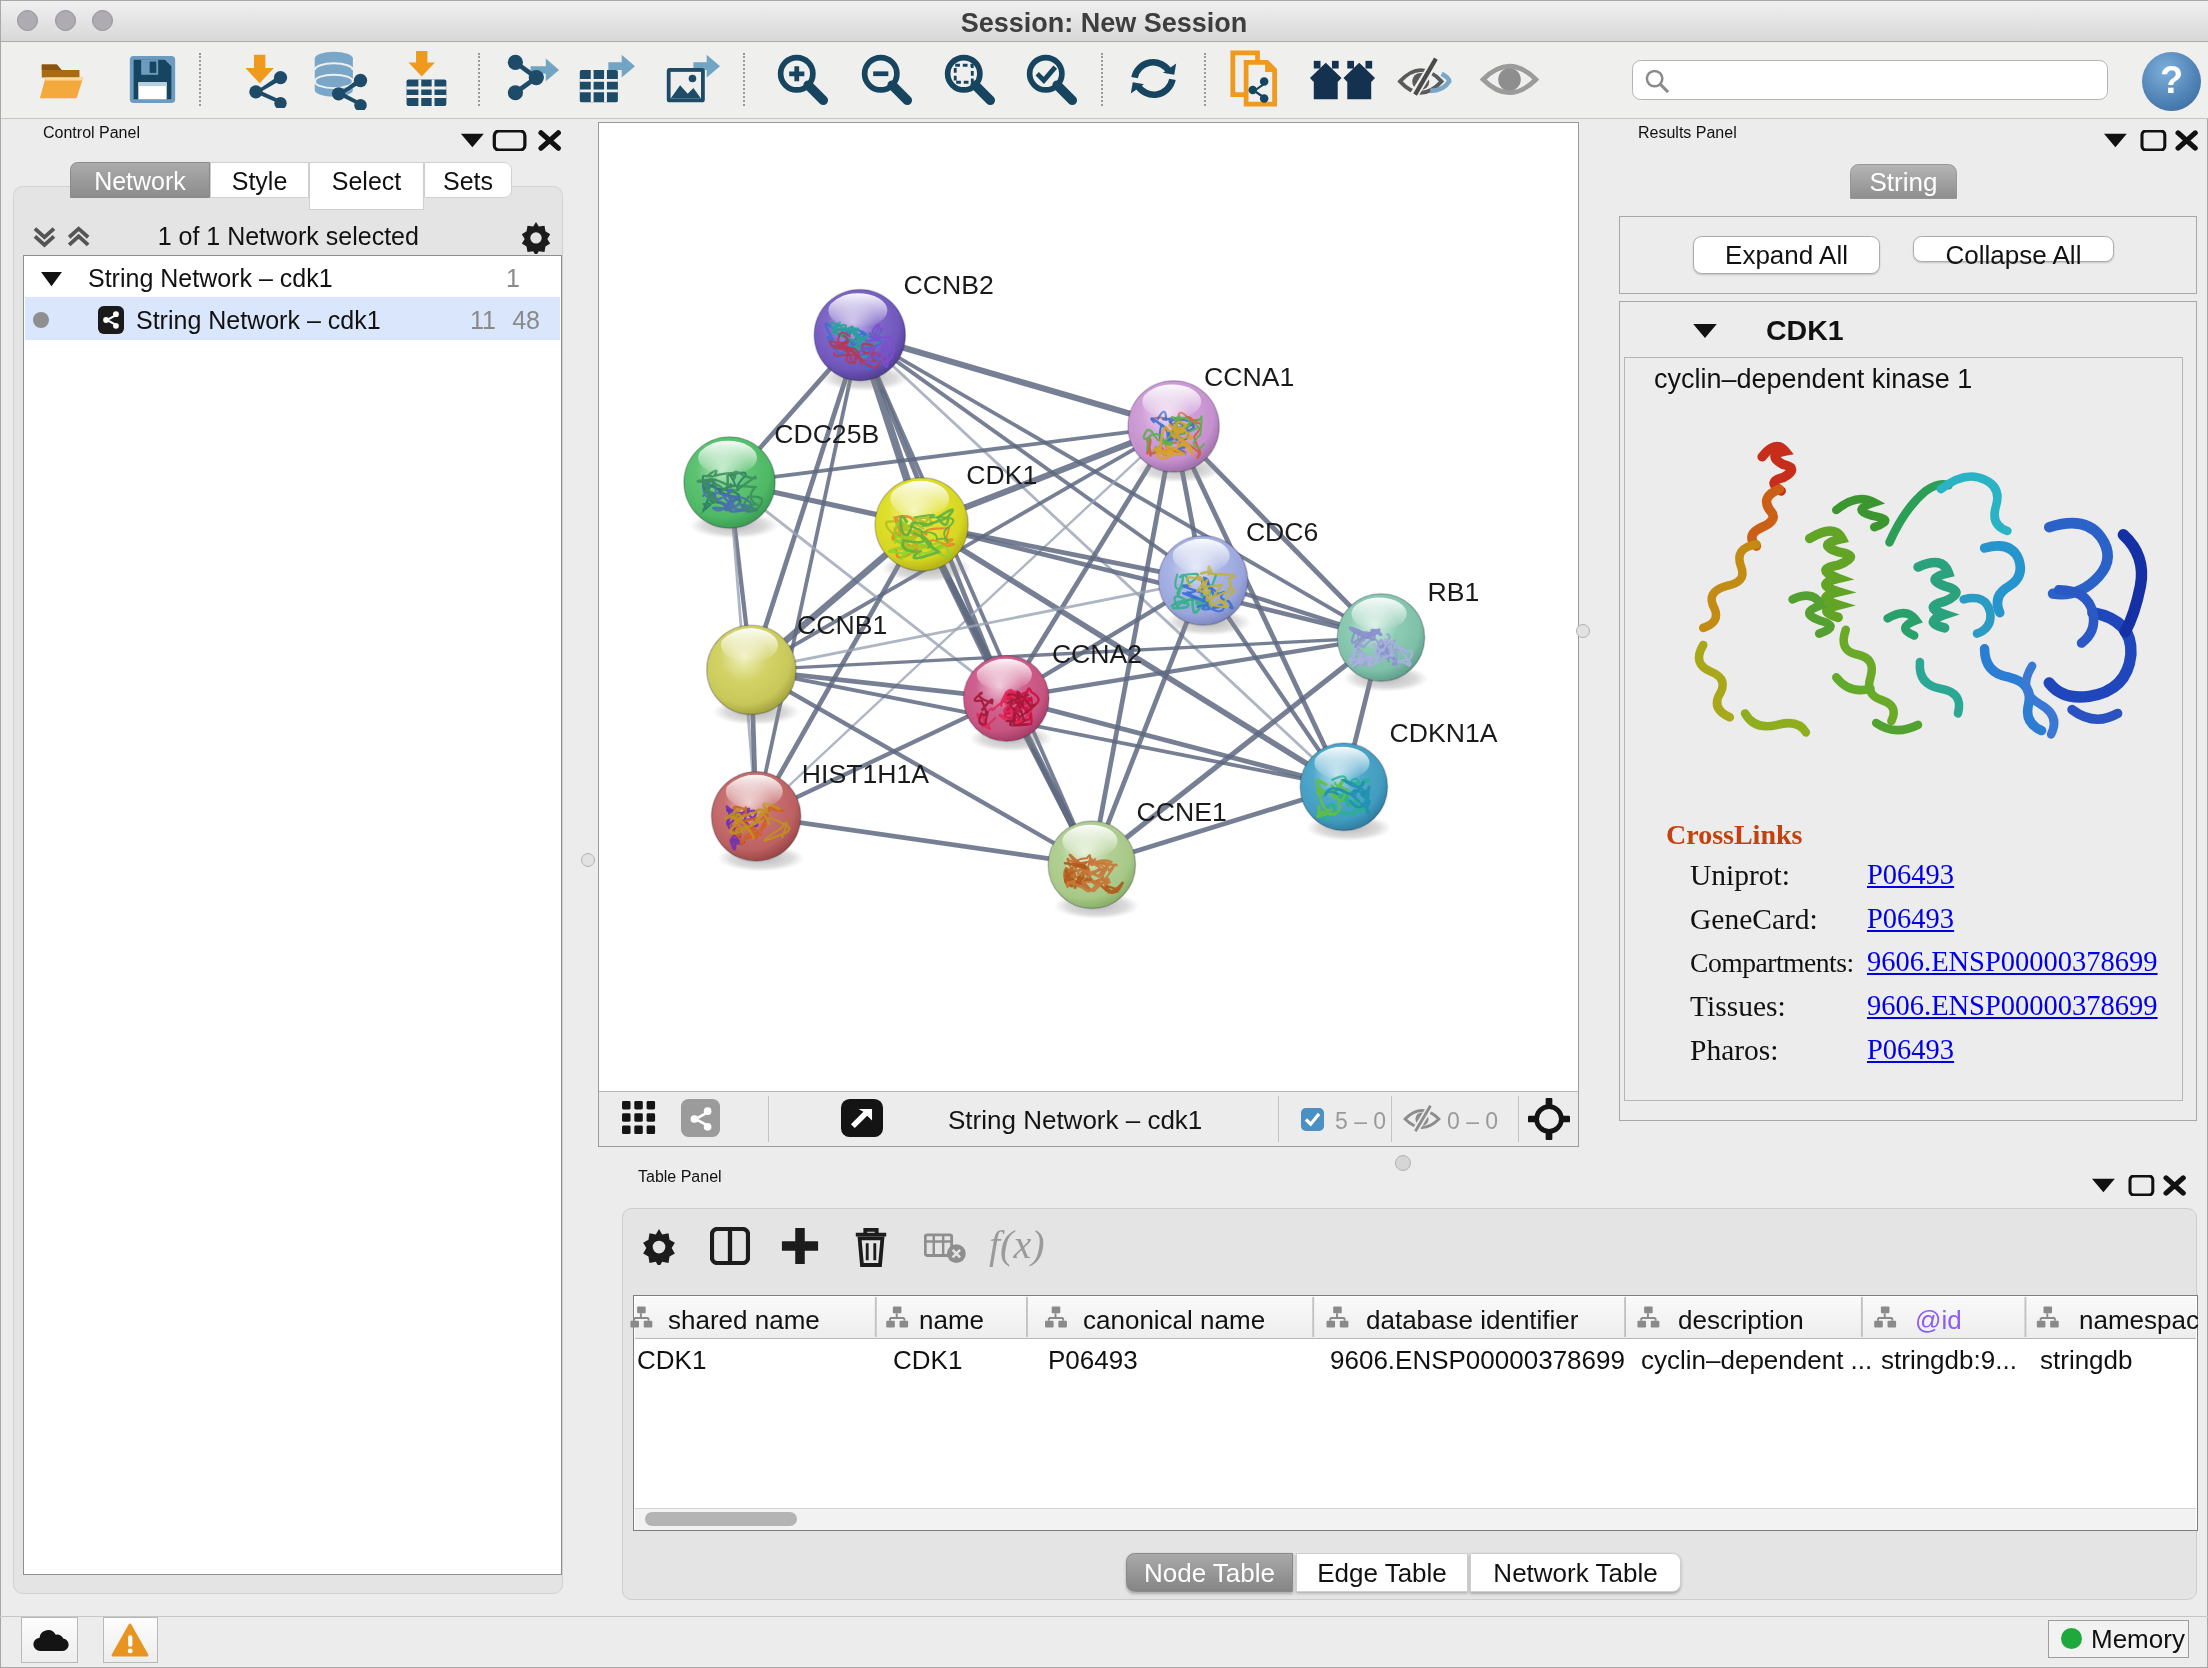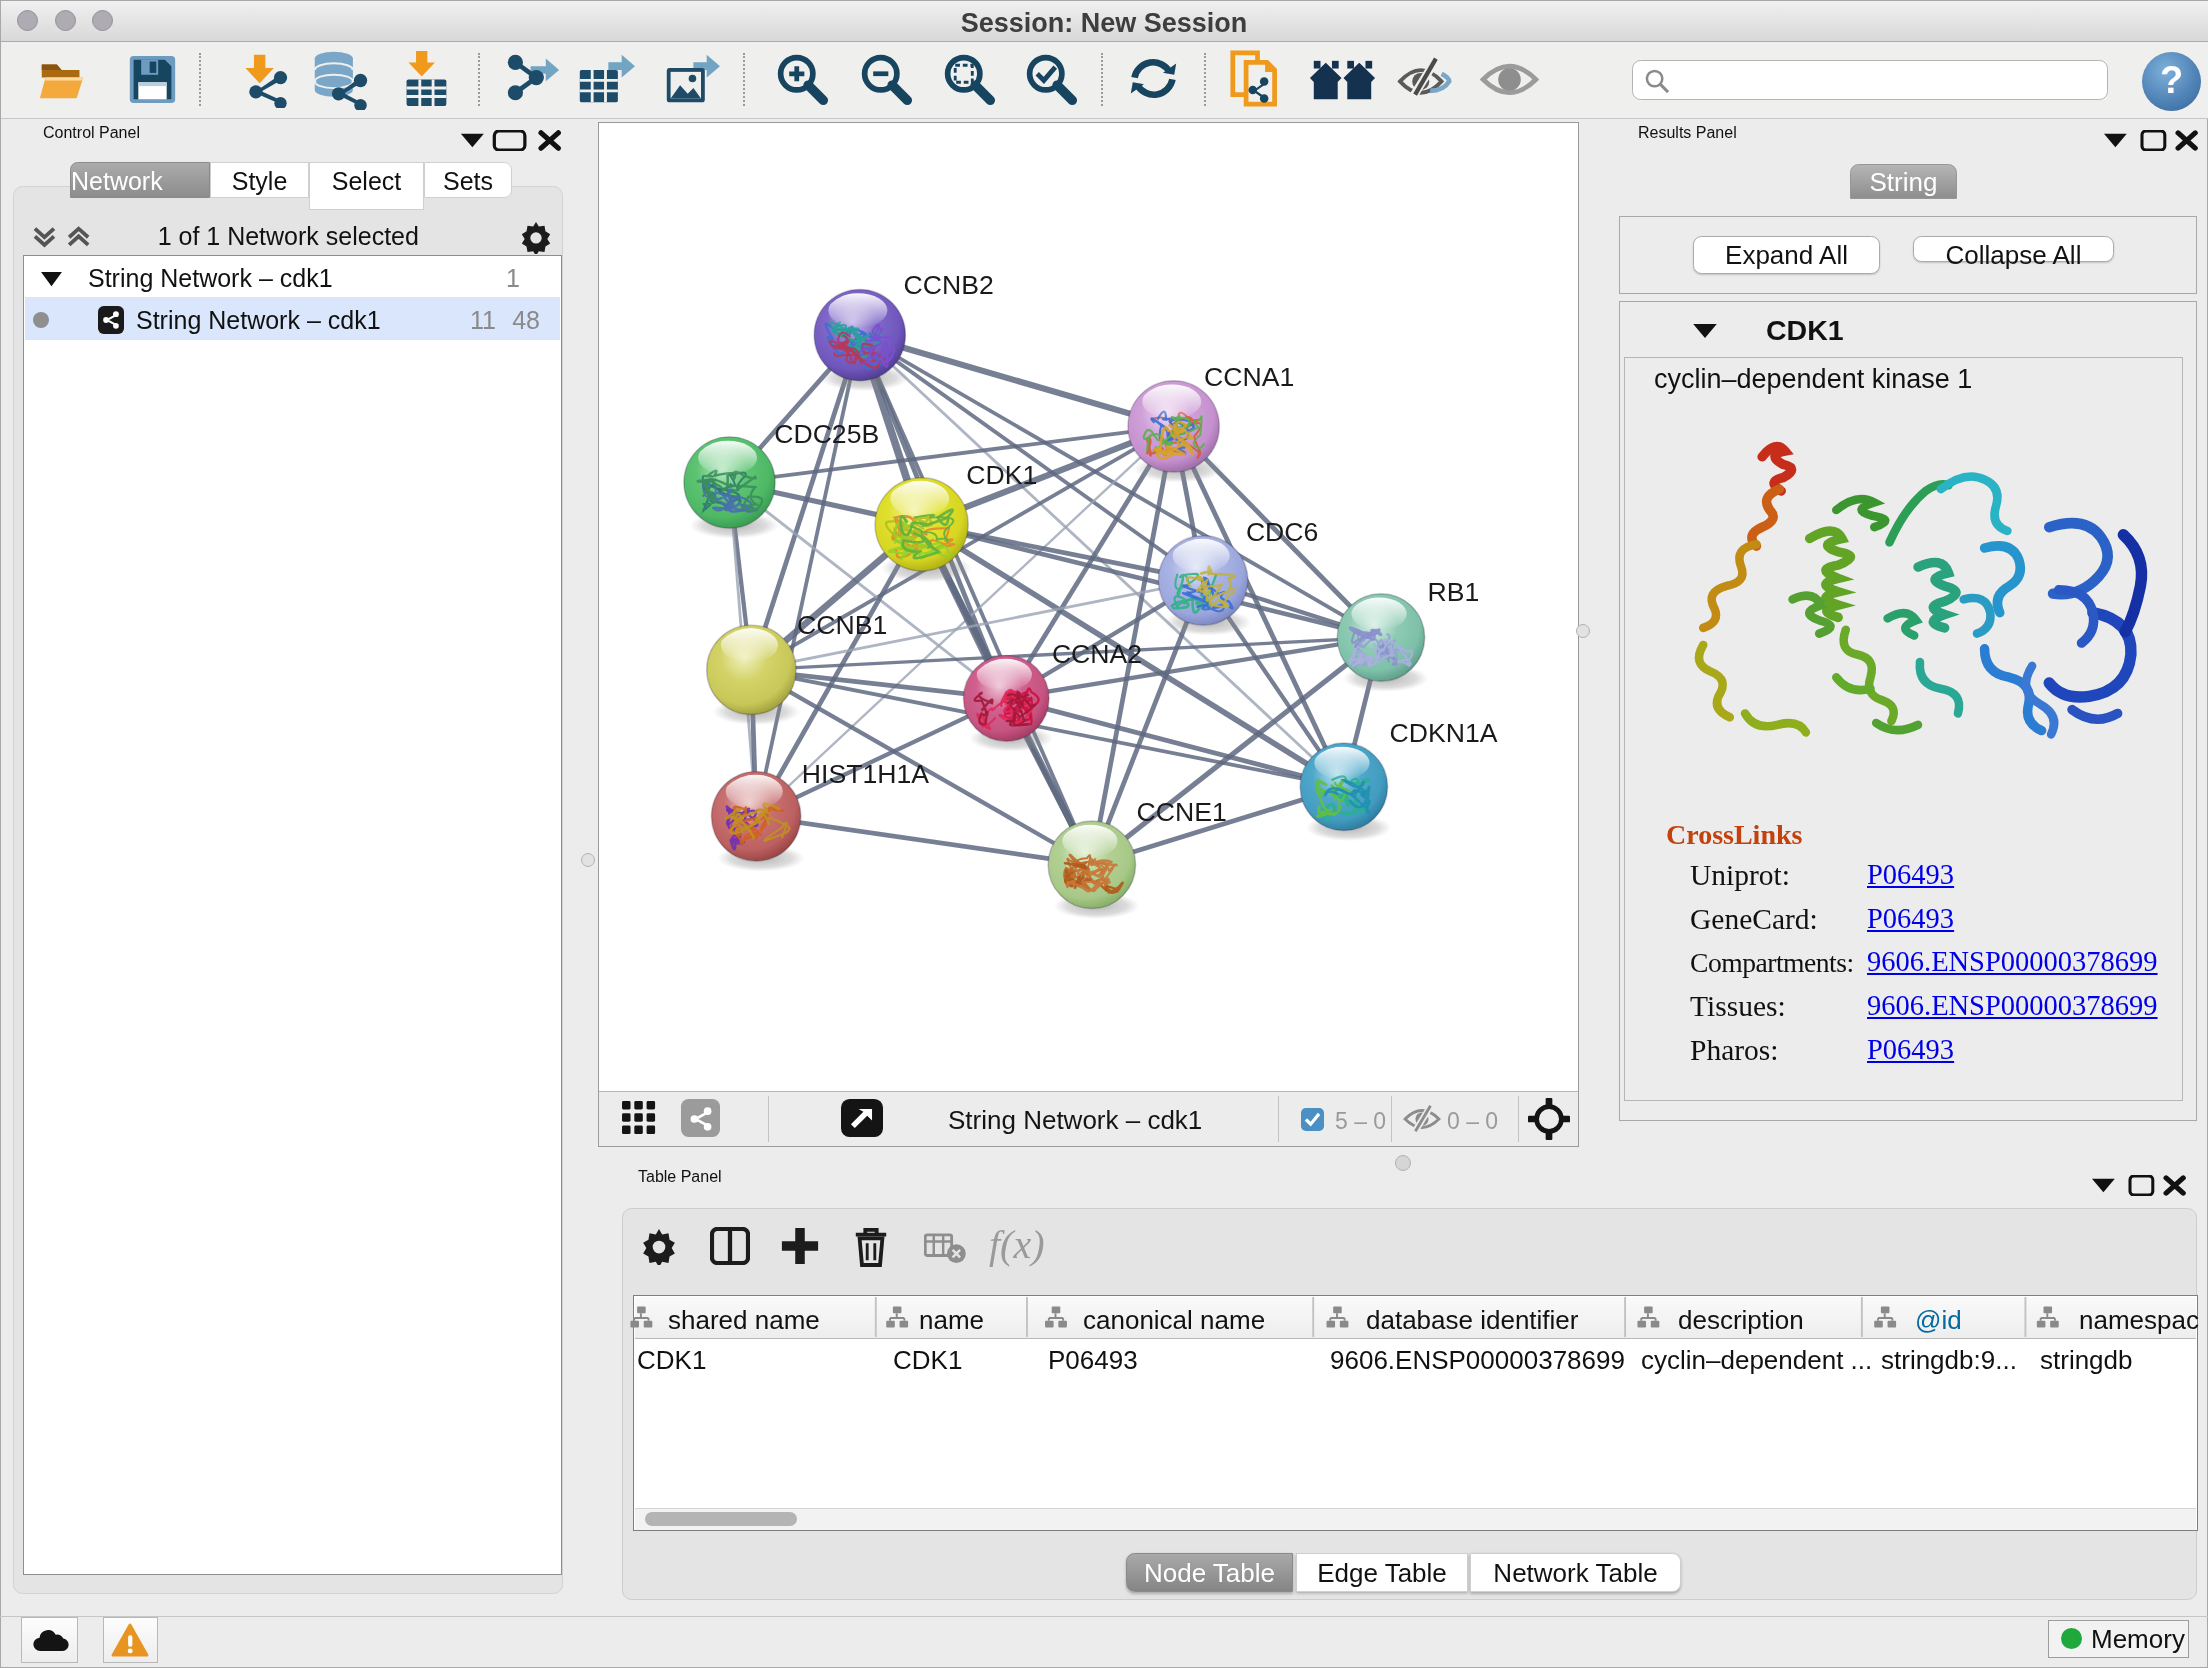--- a/index.html
+++ b/index.html
@@ -170,21 +170,21 @@
 <div class="abs" style="left:2142px;top:52px;width:59px;height:59px;border-radius:50%;background:radial-gradient(circle at 40% 32%,#7db0da,#4679ad 70%,#38628e);color:#fff;font-size:38px;font-weight:bold;text-align:center;line-height:57px;">?</div>
 
 <div class="abs ptitle" style="left:27px;top:124px;">Control Panel</div>
 <svg class="abs" style="left:459px;top:130px" width="105" height="21" viewBox="0 0 110 22">
  <path d="M2 4 h24 l-12 14 z" fill="#111"></path>
  <rect x="37" y="1" width="32" height="20" rx="5" fill="none" stroke="#111" stroke-width="3.4"></rect>
  <path d="M86 3 L104 19 M104 3 L86 19" stroke="#111" stroke-width="5.5" stroke-linecap="round"></path>
 </svg>
 
 <div class="abs" style="left:13.3px;top:186px;width:550px;height:1408px;background:#e4e4e4;border:1px solid #d2d2d2;border-radius:9.5px;"></div>
-<div class="abs" style="left:70px;top:162px;width:140px;height:36px;background:linear-gradient(#ababab,#8c8c8c);border:1px solid #8a8a8a;border-radius:7.6px 0 0 0;color:#fff;font-size:25px;line-height:36px;">Network</div>
+<div class="abs" style="left:70px;top:162px;width:140px;height:36px;background:linear-gradient(#ababab,#8c8c8c);border:1px solid #8a8a8a;border-radius:7.6px 0 0 0;color:#fff;font-size:25px;text-align:center;line-height:36px;">Network</div>
 <div class="abs" style="left:210px;top:162px;width:99px;height:36px;background:#fff;border:1px solid #cfcfcf;color:#111;font-size:25px;text-align:center;line-height:36px;">Style</div>
 <div class="abs" style="left:309px;top:162px;width:115px;height:48px;background:#fff;border:1px solid #cfcfcf;color:#111;font-size:25px;text-align:center;line-height:36px;">Select</div>
 <div class="abs" style="left:424px;top:162px;width:88px;height:36px;background:#fff;border:1px solid #cfcfcf;border-radius:0 7.6px 7.6px 0;color:#111;font-size:25px;text-align:center;line-height:36px;">Sets</div>
 
 <svg class="abs" style="left:32px;top:223px" width="61" height="28.5" viewBox="0 0 64 30">
  <g fill="none" stroke="#555" stroke-width="4">
       <path d="M3 6 l10 9 10 -9 M3 14 l10 9 10-9"></path>
       <path d="M39 15 l10 -9 10 9 M39 23 l10 -9 10 9"></path>
     </g>
 </svg>
@@ -729,21 +729,21 @@
   <rect x="2142" y="1389" width="9" height="7" rx="1"></rect>
   <rect x="2156" y="1389" width="9" height="7" rx="1"></rect>
   <path d="M2153 1381 v5 M2146 1386 h15 M2146 1386 v3 M2161 1386 v3" stroke="#8a8a8a" stroke-width="2" fill="none"></path>
  </g>
 </svg>
 <div class="abs" style="left:668px;top:1305px;font-size:26px;color:#111;">shared name</div>
 <div class="abs" style="left:919px;top:1305px;font-size:26px;color:#111;">name</div>
 <div class="abs" style="left:1083px;top:1305px;font-size:26px;color:#111;">canonical name</div>
 <div class="abs" style="left:1366px;top:1305px;font-size:26px;color:#111;">database identifier</div>
 <div class="abs" style="left:1678px;top:1305px;font-size:26px;color:#111;">description</div>
-<div class="abs" style="left:1915px;top:1305px;font-size:26px;color:#0369a1;">@id</div>
+<div class="abs" style="left:1915px;top:1305px;font-size:26px;color:#8b5cf6;">@id</div>
 <div class="abs" style="left:2079px;top:1305px;font-size:26px;color:#111;">namespac</div>
 <div class="abs" style="left:637px;top:1345px;font-size:26px;color:#111;">CDK1</div>
 <div class="abs" style="left:893px;top:1345px;font-size:26px;color:#111;">CDK1</div>
 <div class="abs" style="left:1048px;top:1345px;font-size:26px;color:#111;">P06493</div>
 <div class="abs" style="left:1330px;top:1345px;font-size:26px;color:#111;">9606.ENSP00000378699</div>
 <div class="abs" style="left:1641px;top:1345px;font-size:26px;color:#111;">cyclin–dependent ...</div>
 <div class="abs" style="left:1881px;top:1345px;font-size:26px;color:#111;">stringdb:9...</div>
 <div class="abs" style="left:2040px;top:1345px;font-size:26px;color:#111;">stringdb</div>
 <div class="abs" style="left:635px;top:1508px;width:1561px;height:22px;background:#f2f2f2;border-top:1px solid #d5d5d5;"></div>
 <div class="abs" style="left:645px;top:1512px;width:152px;height:14.3px;background:#b4b4b4;border-radius:7.6px;"></div>

